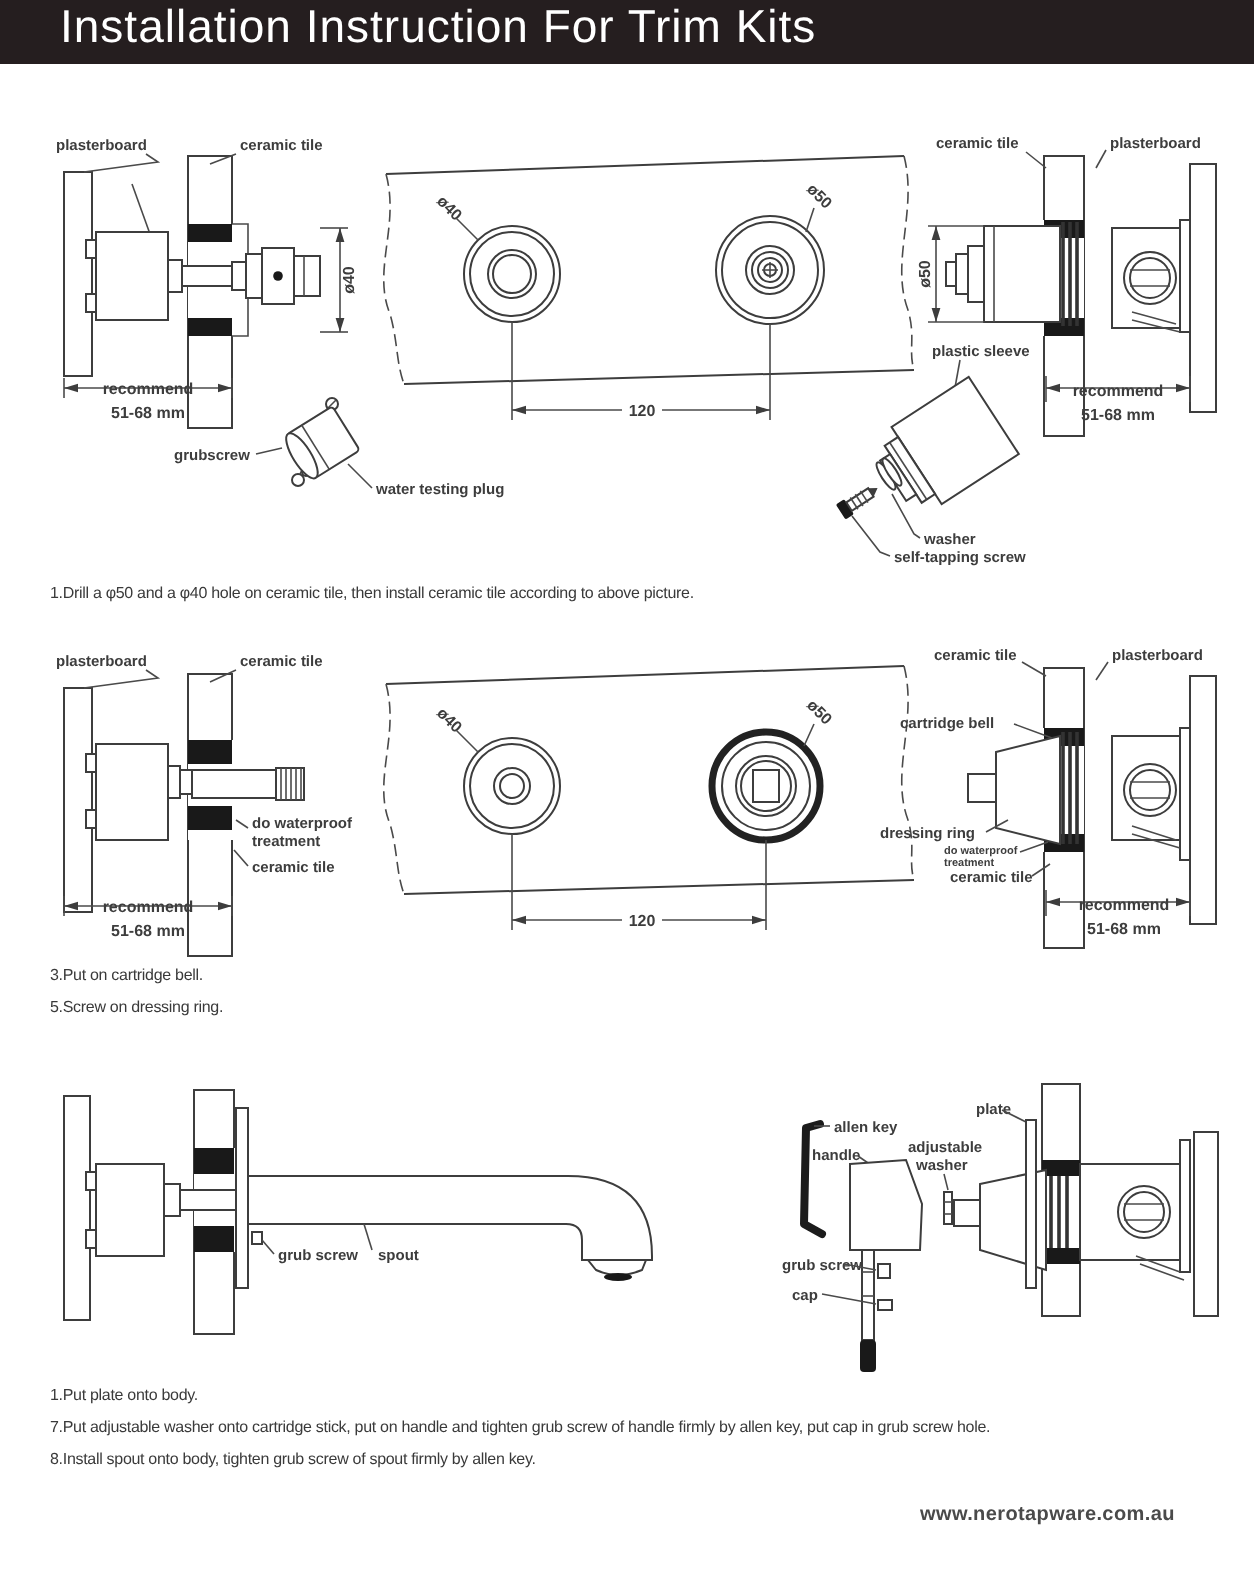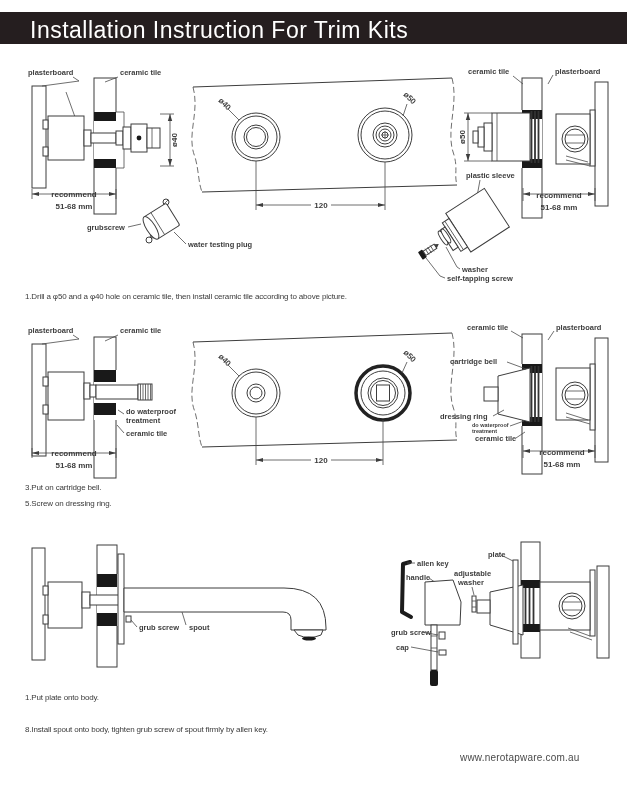--- a/index.html
+++ b/index.html
@@ -1,22 +1,22 @@
 <!DOCTYPE html>
 <html><head>
 <meta charset="utf-8">
 <style>
   *{margin:0;padding:0;box-sizing:border-box}
   html,body{background:#fff}
   body{font-family:"Liberation Sans",sans-serif}
   .page{position:relative;width:627px;height:785px;background:#fff;overflow:hidden}
-  .header{position:absolute;left:0;top:12px;width:627px;height:32px;background:#251e1f;display:flex;align-items:flex-end;padding-left:30px}
+  .header{position:absolute;left:0;top:0;width:627px;height:32px;background:#251e1f;display:flex;align-items:flex-start;padding-left:30px}
   .header .t{font-size:23px;color:#fff;letter-spacing:.5px;white-space:nowrap}
   .step{position:absolute;left:25px;font-size:8px;font-weight:normal;letter-spacing:-.15px;color:#3a3a3a;white-space:nowrap}
-  .footer{position:absolute;left:460px;top:752px;font-size:10px;font-weight:normal;color:#4a4a4a;letter-spacing:.2px;white-space:nowrap}
+  .footer{position:absolute;left:460px;top:752px;font-size:10px;font-weight:bold;color:#4a4a4a;letter-spacing:.2px;white-space:nowrap}
   svg.d{position:absolute;overflow:visible}
   svg text{font-family:"Liberation Sans",sans-serif;font-size:7.5px;font-weight:bold;fill:#3d3d3d}
   svg text.dm{font-size:8px}
   svg text.tt{font-size:5.5px}
   .ln{fill:none;stroke:#3d3d3d;stroke-width:1}
   .lt{fill:none;stroke:#4a4a4a;stroke-width:.8}
   .lk{fill:none;stroke:#333;stroke-width:1.8}
   .fw{fill:#fff;stroke:#3d3d3d;stroke-width:1}
   .fb{fill:#191919;stroke:none}
   svg polygon{fill:#3d3d3d;stroke:none}
@@ -478,17 +478,18 @@
       <circle cx="194" cy="66" r="13" class="ln"></circle>
       <circle cx="194" cy="66" r="10" class="ln"></circle>
       <line x1="184" y1="62" x2="204" y2="62" class="lt"></line>
       <line x1="184" y1="70" x2="204" y2="70" class="lt"></line>
       <line x1="212" y1="96" x2="190" y2="88" class="lt"></line>
       <line x1="214" y1="100" x2="192" y2="92" class="lt"></line>
     </g>
   </svg>
 
   <div class="step" style="top:693px">1.Put plate onto body.</div>
+  <div class="step" style="top:709px">7.Put adjustable washer onto cartridge stick, put on handle and tighten grub screw of handle firmly by allen key, put cap in grub screw hole.</div>
   <div class="step" style="top:725px">8.Install spout onto body, tighten grub screw of spout firmly by allen key.</div>
 
   <div class="footer">www.nerotapware.com.au</div>
 
 </div>
 
 </body></html>

